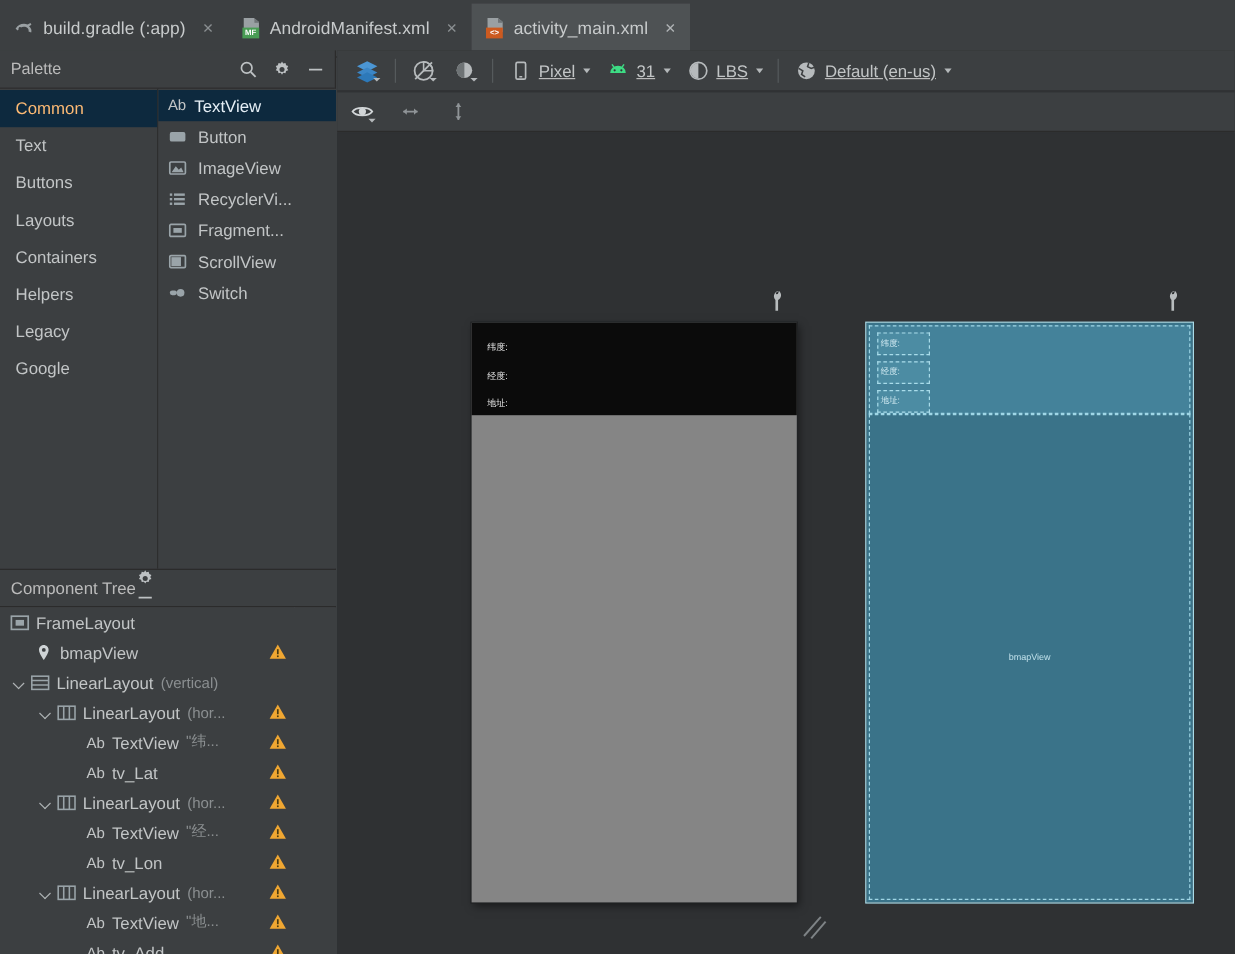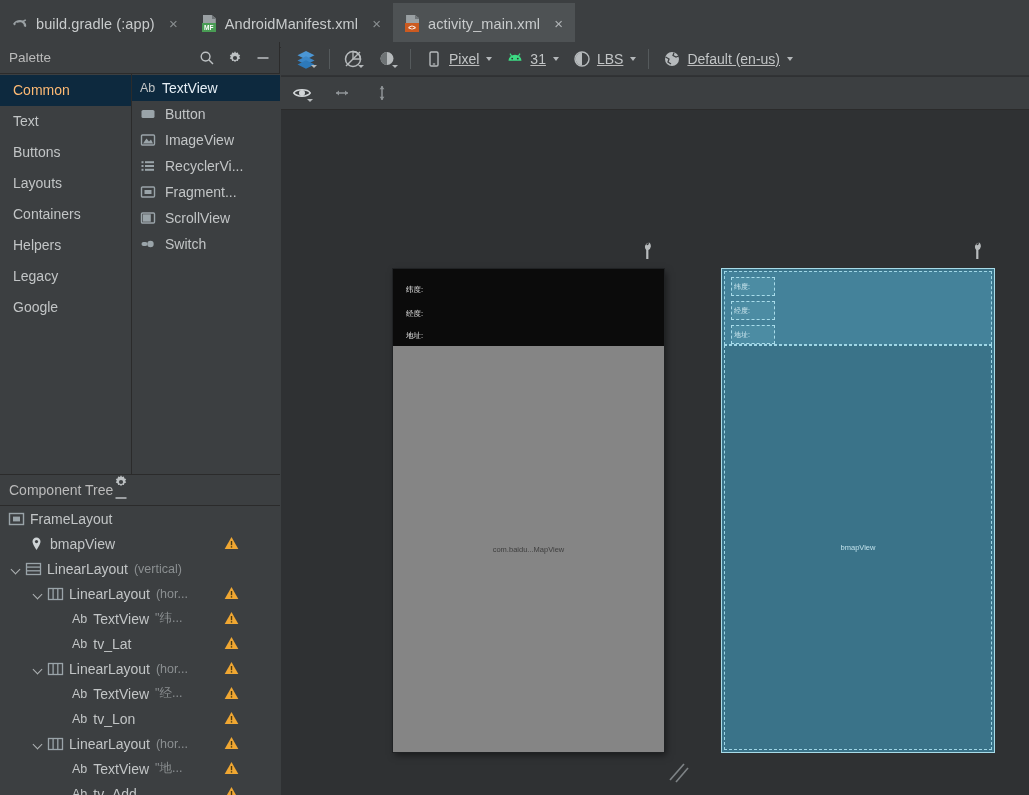--- a/index.html
+++ b/index.html
@@ -663,23 +663,20 @@
       <svg width="14" height="18" viewBox="0 0 14 18">
         <path d="M9.2 0.6 a4.3 4.3 0 0 0-3 7.3 V17 h2.2 V7.9 a4.3 4.3 0 0 0 .8-7.3 L8.2 3 6.9 3.3 6.4 2 Z" fill="#b8bcbe"></path>
       </svg>
     </span>
 
     <div class="device-screen" style="left:112px; top:158px; width:271px; height:483px; background:#858585;">
       <div class="dev-statusarea" style="height:77px;"></div>
       <span class="dev-row" style="left:13px; top:16px;">纬度:</span>
       <span class="dev-row" style="left:13px; top:40px;">经度:</span>
       <span class="dev-row" style="left:13px; top:62px;">地址:</span>
-      <div class="dev-map" style="top:77px;">
-        <span class="dev-map-label">com.baidu...MapView</span>
-      </div>
     </div>
 
     <span class="wrench" style="left:689px; top:131px;">
       <svg width="14" height="18" viewBox="0 0 14 18">
         <path d="M9.2 0.6 a4.3 4.3 0 0 0-3 7.3 V17 h2.2 V7.9 a4.3 4.3 0 0 0 .8-7.3 L8.2 3 6.9 3.3 6.4 2 Z" fill="#b8bcbe"></path>
       </svg>
     </span>
 
     <div class="bp-screen" style="left:441px; top:158px; width:272px; height:483px;">
       <div class="bp-top" style="height:74px;"></div>

